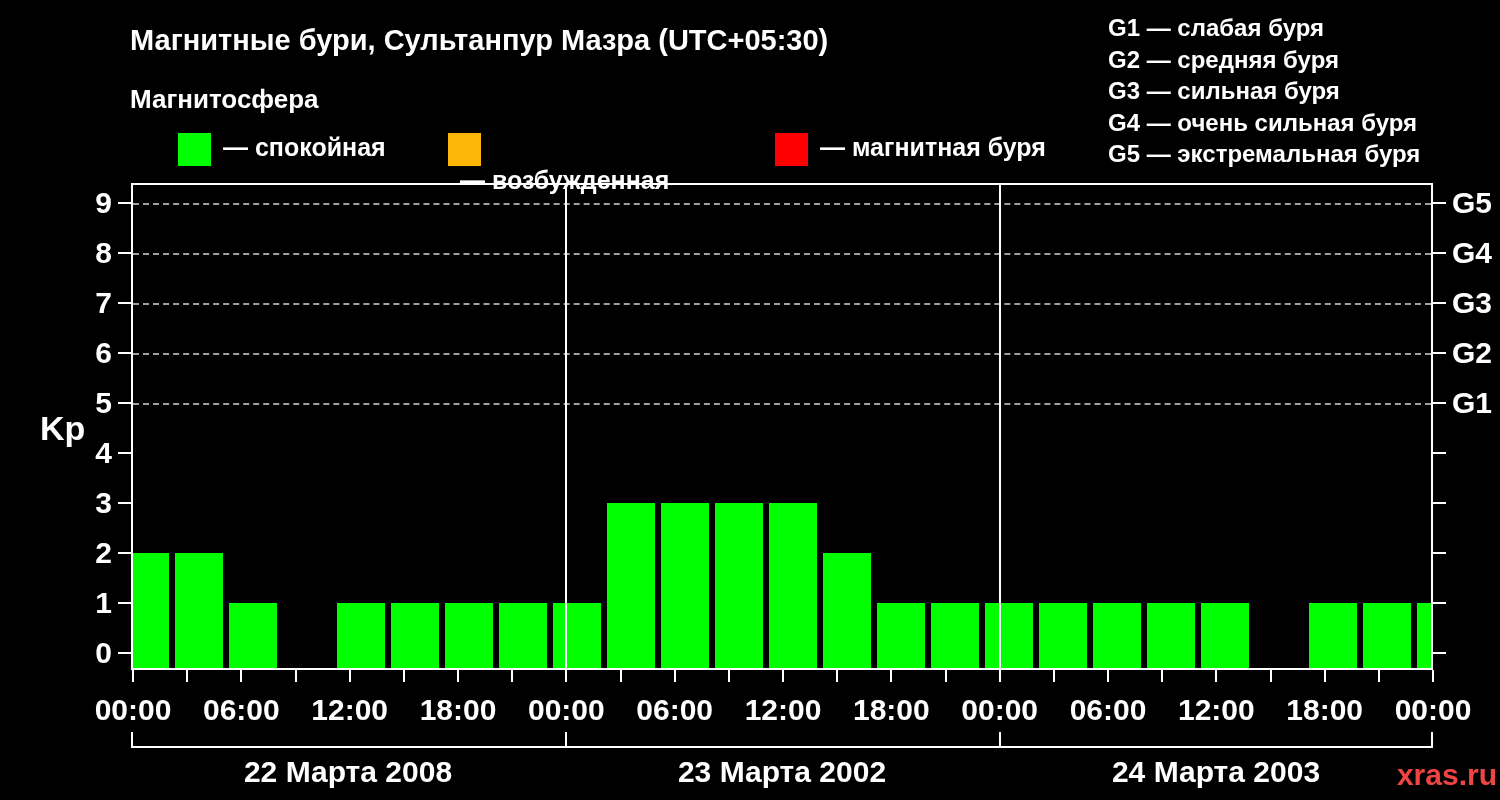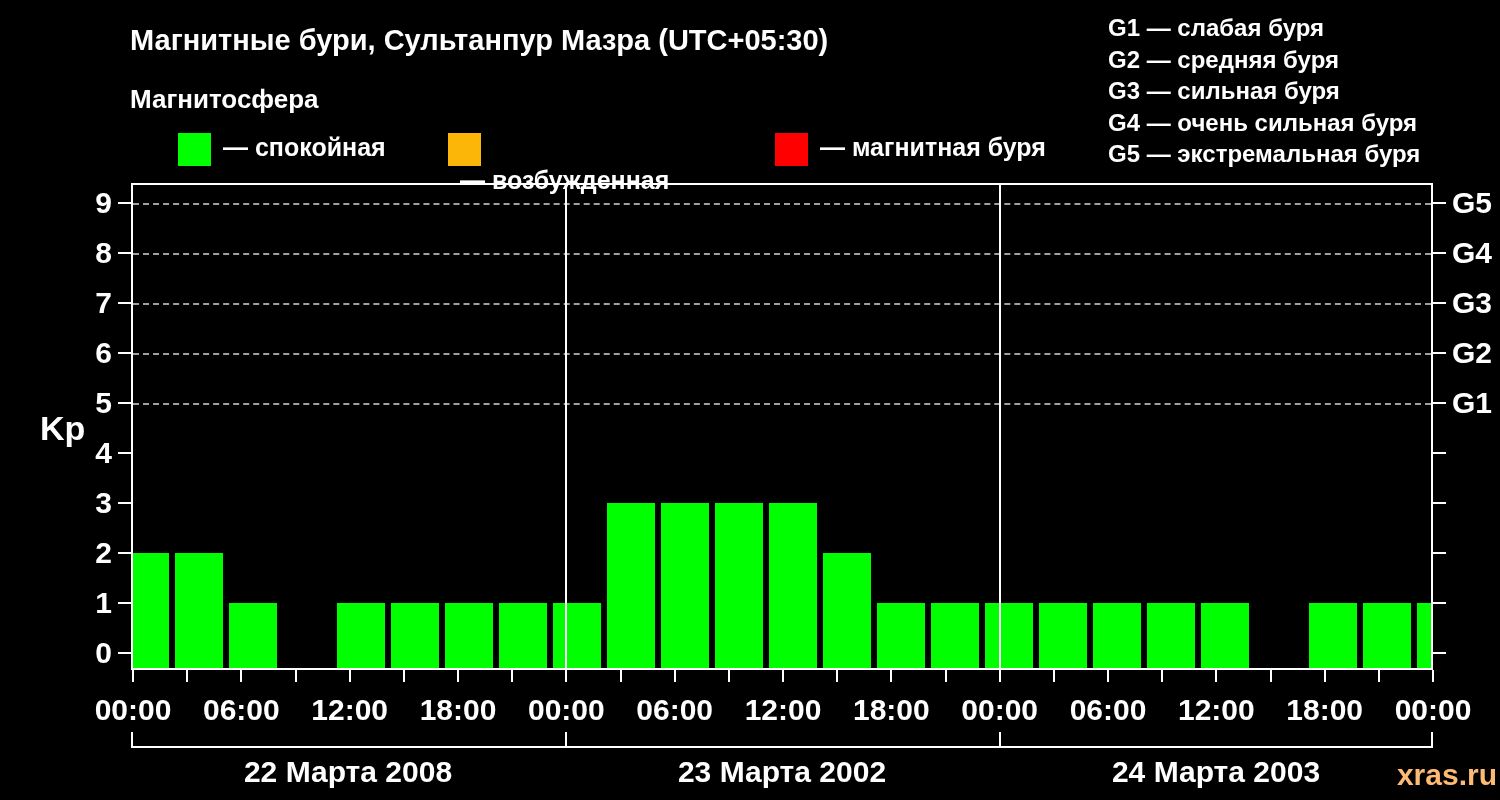--- a/index.html
+++ b/index.html
@@ -84,21 +84,21 @@
       <div class="kp-bar" style="left: 1068px; width: 48px; top: 418px; height: 65px; background: rgb(0, 255, 0); position: absolute;"></div>
       <div class="kp-bar" style="left: 1176px; width: 48px; top: 418px; height: 65px; background: rgb(0, 255, 0); position: absolute;"></div>
       <div class="kp-bar" style="left: 1230px; width: 48px; top: 418px; height: 65px; background: rgb(0, 255, 0); position: absolute;"></div>
       <div class="kp-bar" style="left: 1284px; width: 48px; top: 418px; height: 65px; background: rgb(0, 255, 0); position: absolute;"></div>
       <div class="day-separator" style="left: 432px; position: absolute;"></div>
       <div class="day-separator" style="left: 866px; position: absolute;"></div>
     </div>
 </div>
 
 <div id="date-bracket" class="abs"></div>
-<div id="watermark" class="abs" style="color: #fdba74;">xras.ru</div>
+<div id="watermark" class="abs" style="color: #ef4444;">xras.ru</div>
 
 <div style="left: 118px; top: 652px; width: 13px; height: 2px; background: rgb(255, 255, 255); position: absolute;"></div>
 <div style="left: 1433px; top: 652px; width: 13px; height: 2px; background: rgb(255, 255, 255); position: absolute;"></div>
 <div class="y-tick-label" style="left: 50px; top: 635px; width: 62px; position: absolute;">0</div>
 <div style="left: 118px; top: 602px; width: 13px; height: 2px; background: rgb(255, 255, 255); position: absolute;"></div>
 <div style="left: 1433px; top: 602px; width: 13px; height: 2px; background: rgb(255, 255, 255); position: absolute;"></div>
 <div class="y-tick-label" style="left: 50px; top: 585px; width: 62px; position: absolute;">1</div>
 <div style="left: 118px; top: 552px; width: 13px; height: 2px; background: rgb(255, 255, 255); position: absolute;"></div>
 <div style="left: 1433px; top: 552px; width: 13px; height: 2px; background: rgb(255, 255, 255); position: absolute;"></div>
 <div class="y-tick-label" style="left: 50px; top: 535px; width: 62px; position: absolute;">2</div>

